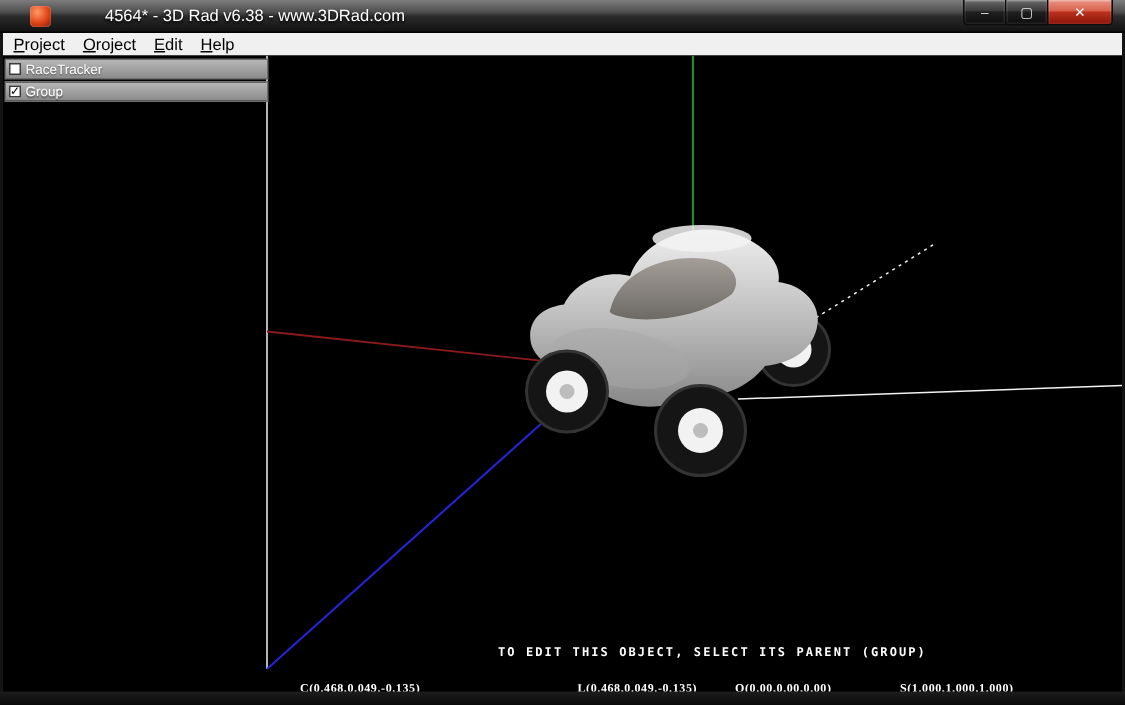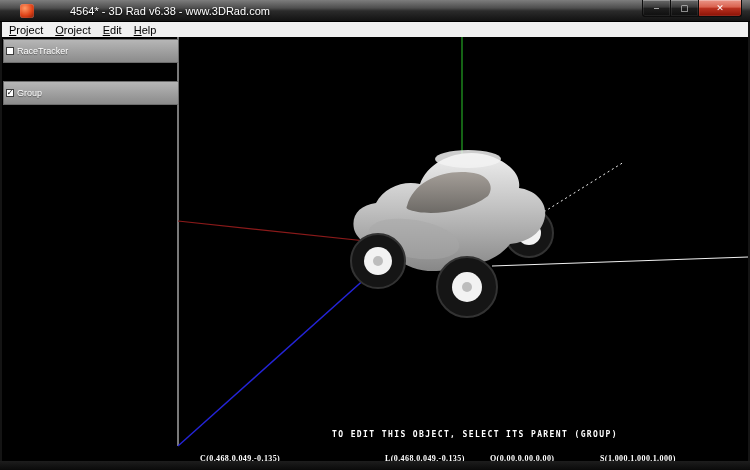--- a/index.html
+++ b/index.html
@@ -44,21 +44,21 @@
   .menu-item { padding:0 6px; height:100%; display:flex; align-items:center; white-space:nowrap; }
   .u { text-decoration:underline; }
 
   
   .viewport { position:relative; width:746px; height:424px; background:#000; overflow:hidden; }
   .scene { position:absolute; left:0; top:0; }
 
   
   .object-list { position:absolute; top:2px; left:1px; width:176px; }
   .row {
-    height:24px; display:flex; align-items:center; padding:0 2px; margin-bottom:18px;
+    height:14px; display:flex; align-items:center; padding:0 2px; margin-bottom:1px;
     font-size:9px; color:#fff; text-shadow:0 1px 1px rgba(0,0,0,.45); white-space:nowrap;
   }
   .row-gray { background:linear-gradient(#b6b6b6, #8b8b8b); border:1px solid #6d6d6d; }
   .row-selected { background:linear-gradient(#d2605c, #a52f2a); border:1px solid #741d18; }
   .cb {
     width:8px; height:8px; background:#fff; border:1px solid #3c3c3c; margin-right:3px;
     display:flex; align-items:center; justify-content:center; flex:0 0 auto;
   }
   .cb .check { font-size:8px; line-height:1; color:#000; text-shadow:none; }
   .indent { margin-left:12px; }

